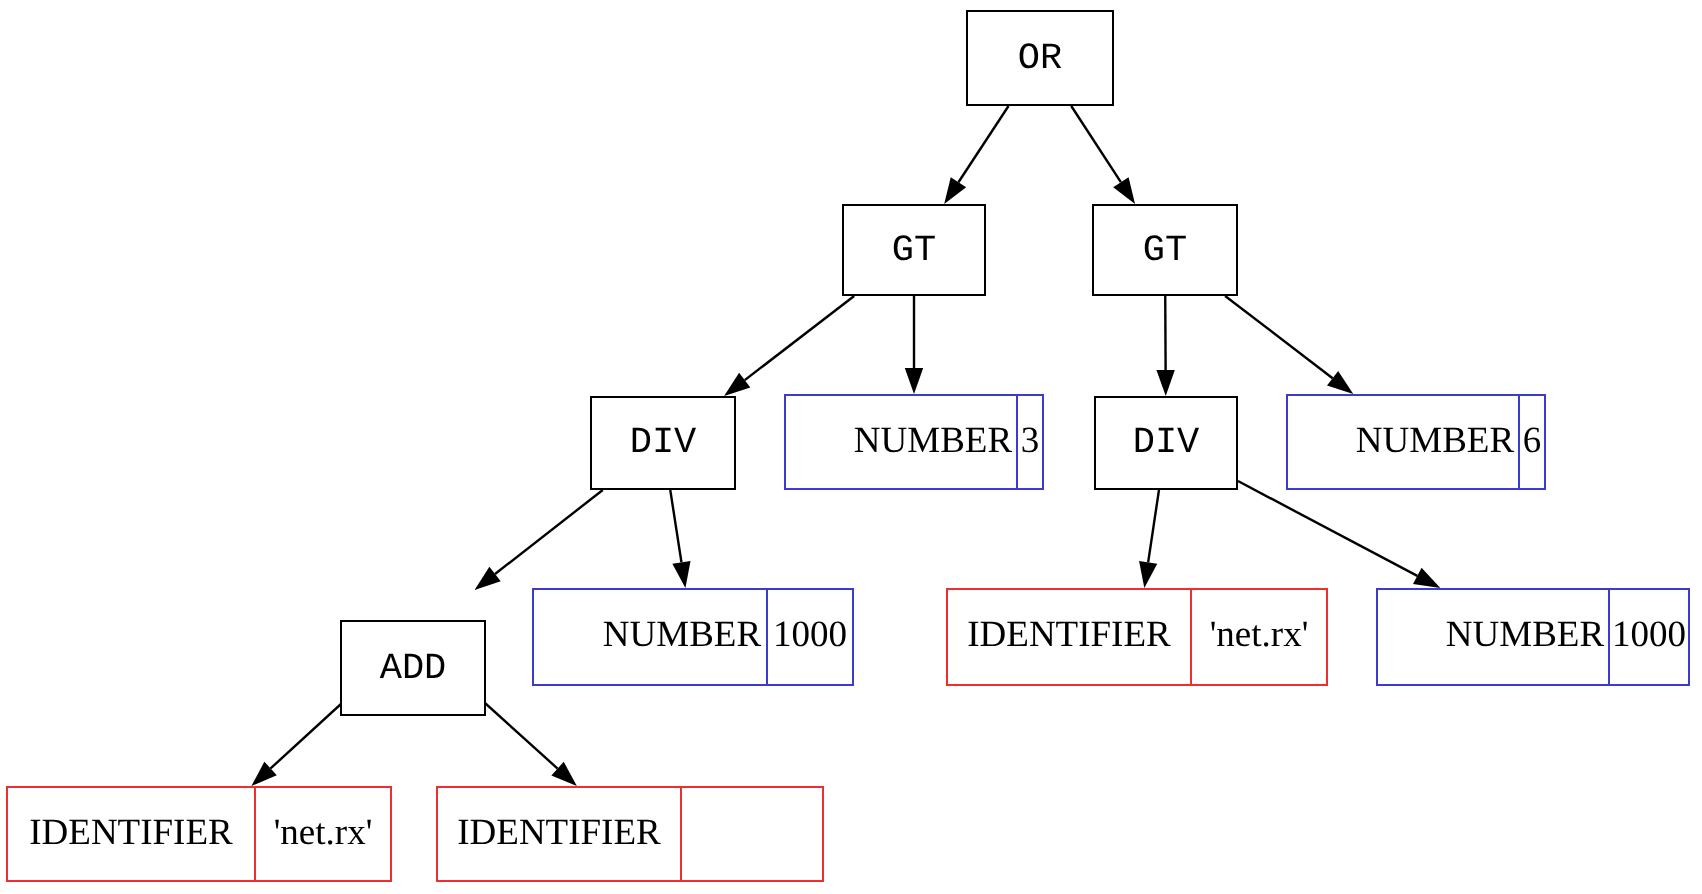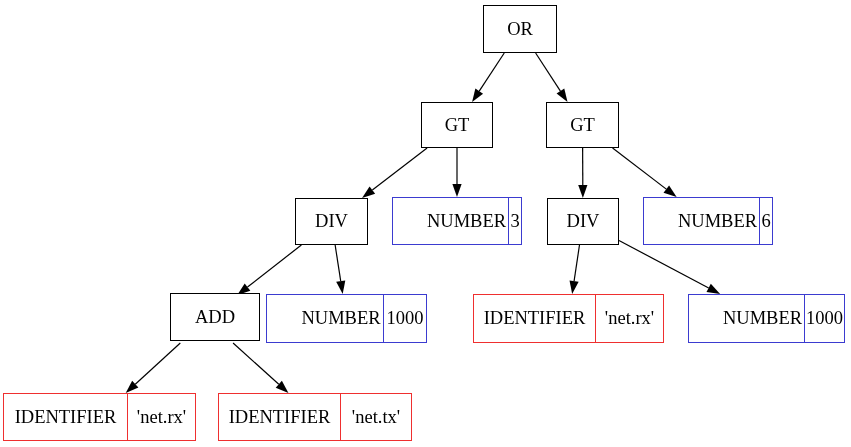--- a/index.html
+++ b/index.html
@@ -28,20 +28,21 @@
     position: absolute;
     box-sizing: border-box;
     background: #ffffff;
     display: flex;
     align-items: center;
     justify-content: center;
     white-space: nowrap;
   }
   .node.op {
     border: 1px solid var(--op-color, #000000);
+    font-family: Liberation Mono, monospace;
   }
   .node.record {
     justify-content: flex-start;
     border: 1px solid;
   }
   .node.record .cell {
     height: 100%;
     box-sizing: border-box;
     display: flex;
     align-items: center;
@@ -120,21 +121,21 @@
 
   <div class="node op" style="left: 547px; top: 198px; width: 72px; height: 47px;">
     <span>DIV</span>
   </div>
 
   <div class="node record number" style="left: 643px; top: 197px; width: 130px; height: 48px;">
     <span class="cell type" style="width: 100px;">NUMBER</span>
     <span class="cell val">6</span>
   </div>
 
-  <div class="node op" style="left: 170px; top: 293px; width: 90px; height: 48px; align-items: center;">
+  <div class="node op" style="left: 170px; top: 310px; width: 73px; height: 48px; align-items: center;">
     <span>ADD</span>
   </div>
 
   <div class="node record number" style="left: 266px; top: 294px; width: 161px; height: 49px;">
     <span class="cell type" style="width: 101px;">NUMBER</span>
     <span class="cell val">1000</span>
   </div>
 
   <div class="node record identifier" style="left: 473px; top: 294px; width: 191px; height: 49px;">
     <span class="cell type" style="width: 122px;">IDENTIFIER</span>
@@ -146,16 +147,15 @@
     <span class="cell val">1000</span>
   </div>
 
   <div class="node record identifier" style="left: 3px; top: 393px; width: 193px; height: 48px;">
     <span class="cell type" style="width: 124px;">IDENTIFIER</span>
     <span class="cell val">'net.rx'</span>
   </div>
 
   <div class="node record identifier" style="left: 218px; top: 393px; width: 194px; height: 48px;">
     <span class="cell type" style="width: 122px;">IDENTIFIER</span>
-    <span class="cell val">'net.tx'</span>
   </div>
 
 </div>
 
 </body></html>

